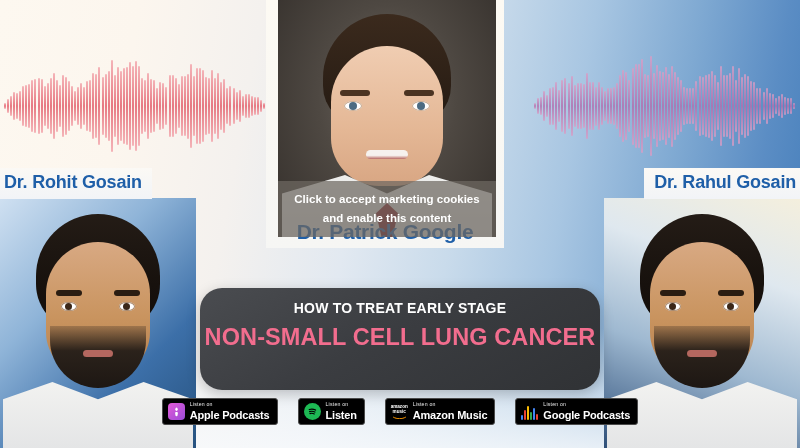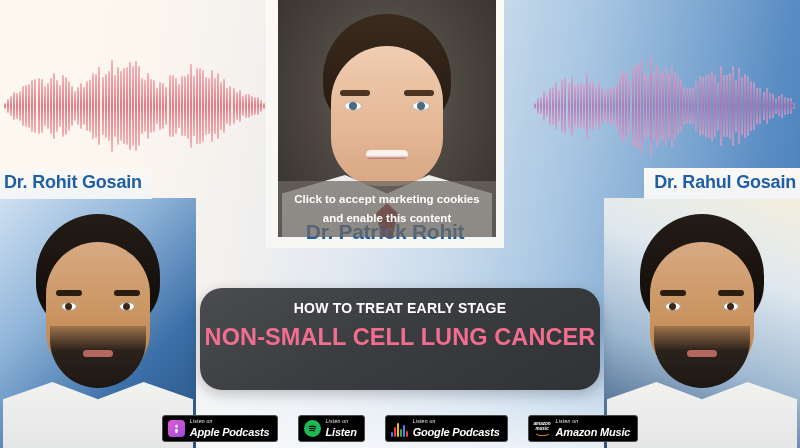--- a/index.html
+++ b/index.html
@@ -107,22 +107,22 @@
   #title-card { position:absolute; left:200px; top:288px; width:400px; height:102px; z-index:8;
                 border-radius:22px; background:linear-gradient(150deg,#4a4c50,#3b3d41 45%,#303235);
                 box-shadow:0 4px 14px rgba(0,0,0,.22);
                 display:flex; flex-direction:column; align-items:center; padding-top:12px; }
   #title-line1 { color:#fff; font-weight:bold; font-size:14px; letter-spacing:.2px; }
   #title-line2 { color:#f26d8e; font-weight:bold; font-size:23.5px; letter-spacing:.1px; margin-top:8px; }
   #episode-badge { margin-top:11px; background:#fff; border-radius:11px; padding:3px 14px 4px;
                    color:#2f6fb5; font-weight:bold; font-size:13.5px; letter-spacing:.4px; }
 
   
-  #platforms { position:absolute; left:0; right:0; bottom:6px; z-index:9;
-               display:flex; justify-content:center; gap:20px;font-style:italic; }
+  #platforms { position:absolute; left:0; right:0; bottom:23px; z-index:9;
+               display:flex; justify-content:center; gap:20px; }
   .badge { height:27px; background:#000; border:1px solid #4a4a4a; border-radius:3px;
            display:flex; align-items:center; gap:5px; padding:0 7px 0 5px; cursor:pointer; }
   .badge-ic { width:17px; height:17px; flex:0 0 17px; display:flex; align-items:center;
               justify-content:center; border-radius:4px; }
   .badge-tx { display:flex; flex-direction:column; line-height:1; color:#fff; }
   .badge-tx .t1 { font-size:5.2px; letter-spacing:.2px; margin-bottom:2px; opacity:.92; }
   .badge-tx .t2 { font-size:11px; font-weight:bold; letter-spacing:-.2px; }
   .ic-apple { background:linear-gradient(135deg,#e35bd8,#9b4bd8); }
   .ic-spotify { background:#1db954; border-radius:50%; }
   .ic-amazon { background:#000; color:#fff; font-size:4.6px; font-weight:bold; text-align:center; line-height:1.1; }
@@ -349,21 +349,21 @@
     <div class="g-brow g-brow-r"></div>
     <div class="g-eye g-eye-l"></div>
     <div class="g-eye g-eye-r"></div>
     <div class="g-mouth"></div>
     <div class="g-shirt"></div>
     <div class="g-tie"></div>
     <div id="cookie-overlay">
       <span>Click to accept marketing cookies and enable this content</span>
     </div>
   </div>
-  <div id="guest-name">Dr. Patrick Rohit</div>
+  <div id="guest-name">Dr. Patrick Google</div>
 </div>
 
 <div id="title-card">
   <div id="title-line1">HOW TO TREAT EARLY STAGE</div>
   <div id="title-line2">NON-SMALL CELL LUNG CANCER</div>
 </div>
 
 <div id="platforms">
     <div class="badge">
       <div class="badge-ic ic-apple">
@@ -381,44 +381,44 @@
       <div class="badge-ic ic-spotify">
         <svg width="13" height="13" viewBox="0 0 24 24" fill="none" stroke="#000" stroke-width="2.2" stroke-linecap="round">
           <path d="M6 8.4c3.8-1.2 8.2-.9 11.7 1"></path>
           <path d="M6.6 12.2c3.2-1 6.9-.7 9.8.9"></path>
           <path d="M7.3 15.8c2.6-.8 5.6-.6 8 .7"></path>
         </svg>
       </div>
       <div class="badge-tx">
         <span class="t1">Listen on</span>
         <span class="t2">Listen</span>
-      </div>
-    </div>
-    <div class="badge">
-      <div class="badge-ic ic-google">
-        <i style="height: 5px; background: rgb(66, 133, 244);"></i>
-        <i style="height: 10px; background: rgb(234, 67, 53);"></i>
-        <i style="height: 14px; background: rgb(251, 188, 4);"></i>
-        <i style="height: 8px; background: rgb(52, 168, 83);"></i>
-        <i style="height: 12px; background: rgb(66, 133, 244);"></i>
-        <i style="height: 6px; background: rgb(234, 67, 53);"></i>
-      </div>
-      <div class="badge-tx">
-        <span class="t1">Listen on</span>
-        <span class="t2">Google Podcasts</span>
       </div>
     </div>
     <div class="badge">
       <div class="badge-ic ic-amazon">
         <div style="display:flex;flex-direction:column;align-items:center;justify-content:center;height:100%">
           <span>amazon</span>
           <span>music</span>
           <svg width="13" height="4" viewBox="0 0 26 7" style="margin-top:1px">
             <path d="M1 4c7 4 17 4 24 0" stroke="#ff9900" stroke-width="2" fill="none" stroke-linecap="round"></path>
           </svg>
         </div>
       </div>
       <div class="badge-tx">
         <span class="t1">Listen on</span>
         <span class="t2">Amazon Music</span>
       </div>
     </div>
+    <div class="badge">
+      <div class="badge-ic ic-google">
+        <i style="height: 5px; background: rgb(66, 133, 244);"></i>
+        <i style="height: 10px; background: rgb(234, 67, 53);"></i>
+        <i style="height: 14px; background: rgb(251, 188, 4);"></i>
+        <i style="height: 8px; background: rgb(52, 168, 83);"></i>
+        <i style="height: 12px; background: rgb(66, 133, 244);"></i>
+        <i style="height: 6px; background: rgb(234, 67, 53);"></i>
+      </div>
+      <div class="badge-tx">
+        <span class="t1">Listen on</span>
+        <span class="t2">Google Podcasts</span>
+      </div>
+    </div>
   </div>
 
 </body></html>

